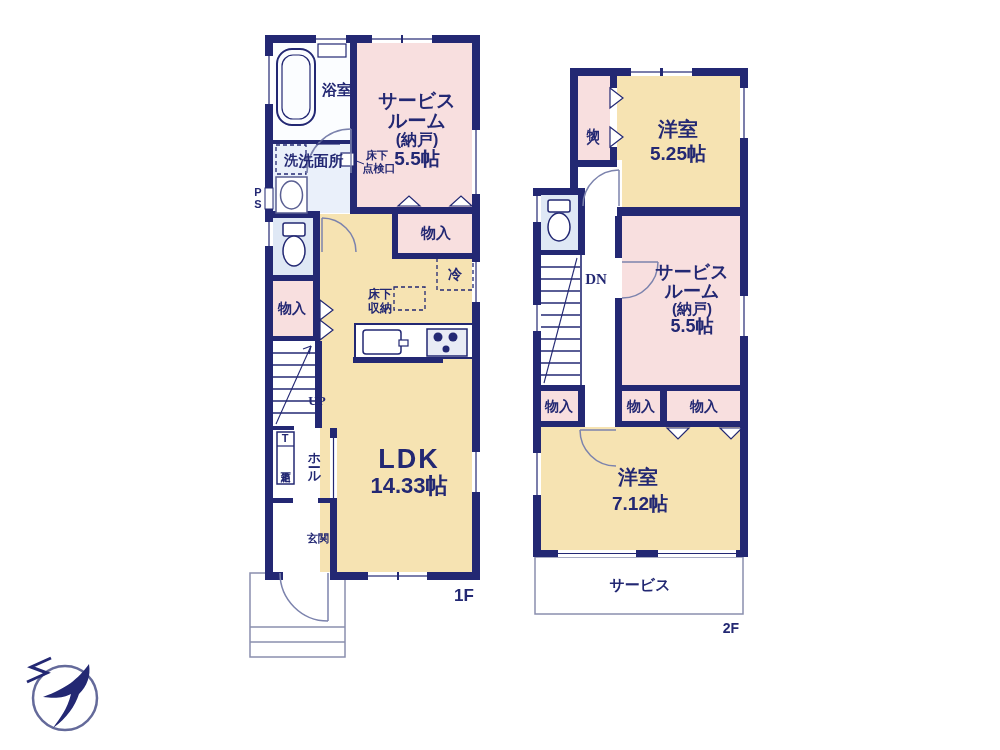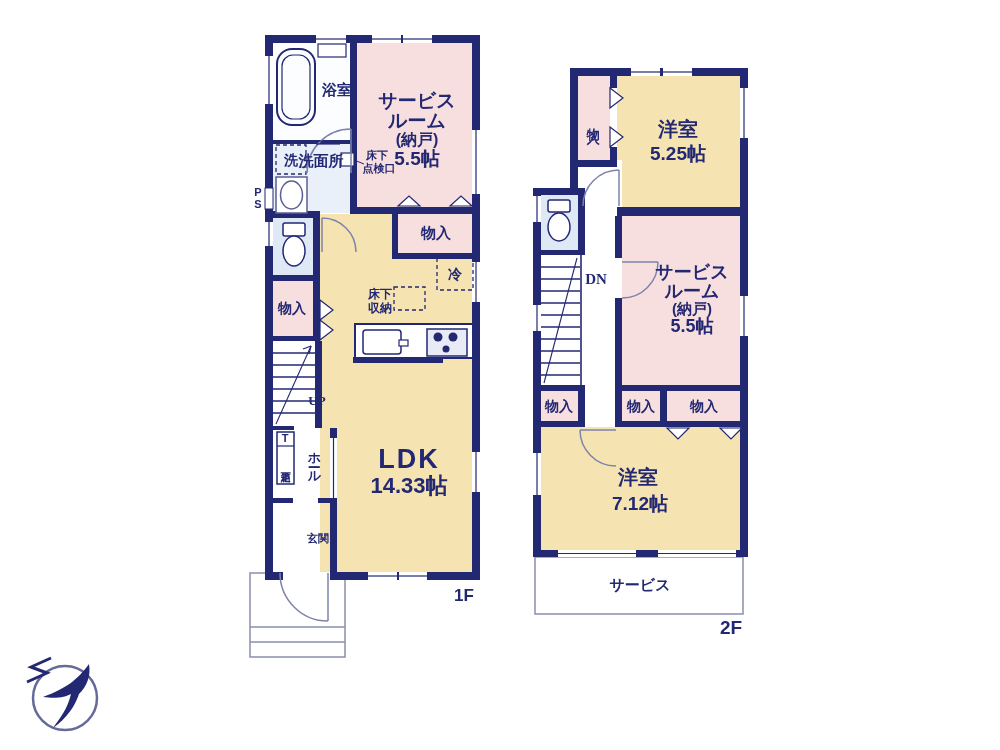--- a/index.html
+++ b/index.html
@@ -296,21 +296,21 @@
 <div class="lbl" style="left:692px;top:272px;font-size:18px">サービス</div>
 <div class="lbl" style="left:692px;top:291px;font-size:18px">ルーム</div>
 <div class="lbl" style="left:692px;top:309px;font-size:15px">(納戸)</div>
 <div class="lbl" style="left:692px;top:326px;font-size:18px">5.5帖</div>
 <div class="lbl" style="left:559px;top:406px;font-size:14px">物入</div>
 <div class="lbl" style="left:641px;top:406px;font-size:14px">物入</div>
 <div class="lbl" style="left:704px;top:406px;font-size:14px">物入</div>
 <div class="lbl" style="left:638px;top:477px;font-size:20px">洋室</div>
 <div class="lbl" style="left:640px;top:504px;font-size:19px">7.12帖</div>
 <div class="lbl" style="left:640px;top:585px;font-size:15px">サービス</div>
-<div class="lbl" style="left:731px;top:628px;font-size:19px">2F</div>
+<div class="lbl" style="left:731px;top:628px;font-size:14px">2F</div>
 
 
 <svg style="position:absolute;left:15px;top:650px" width="95" height="95" viewBox="0 0 95 95">
   <circle cx="50" cy="48" r="32" fill="none" stroke="#646a9a" stroke-width="2.5"></circle>
   <path d="M74 14 C 62 30, 52 38, 28 47 C 42 49, 50 47, 56 44 C 52 60, 45 68, 38 78 C 52 68, 60 56, 64 44 C 72 36, 76 26, 74 14 Z" fill="#232873"></path>
   <path d="M12 32 L32 23 L16 17 L36 8" fill="none" stroke="#232873" stroke-width="3"></path>
 </svg>
 
 </div>
 

